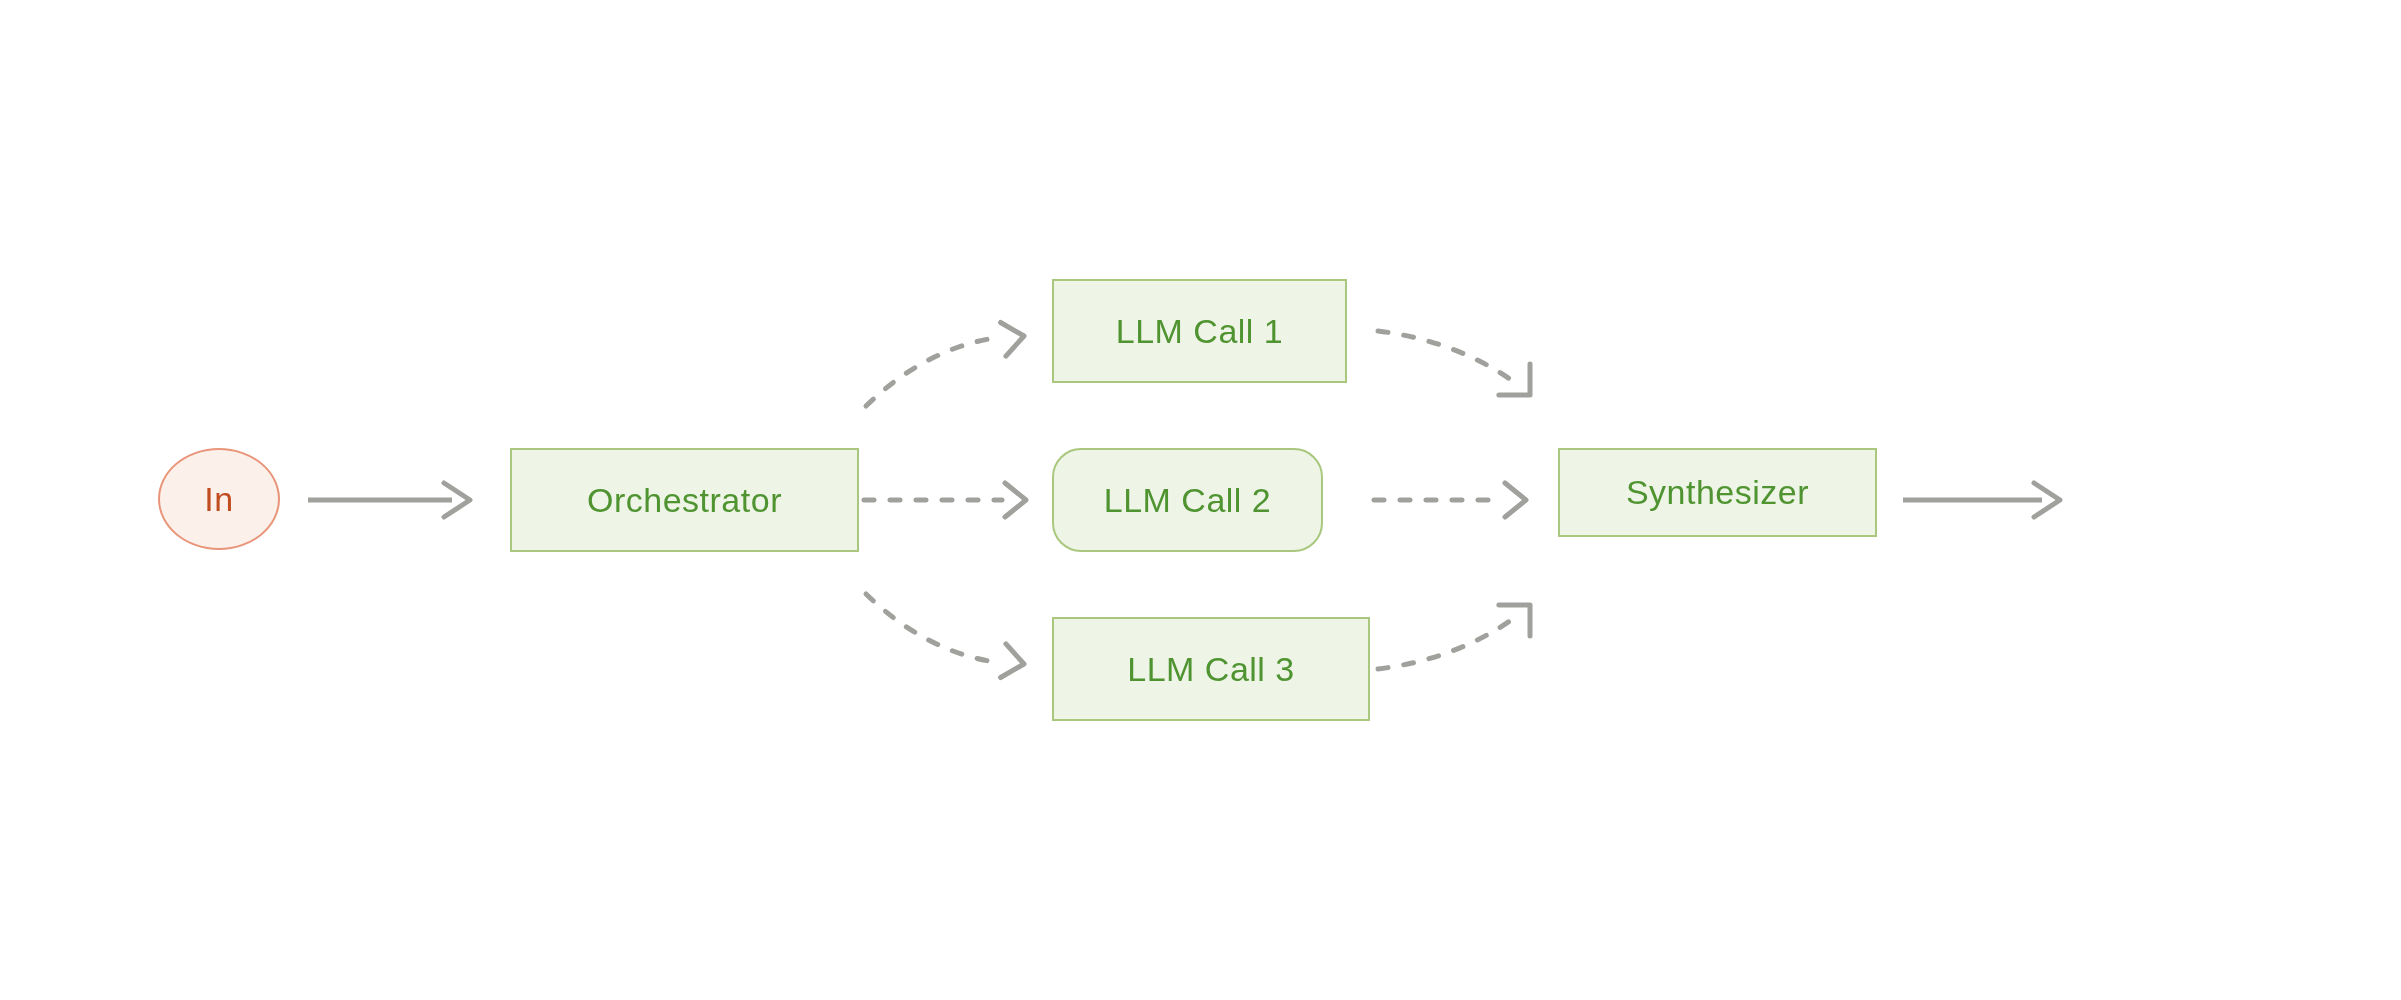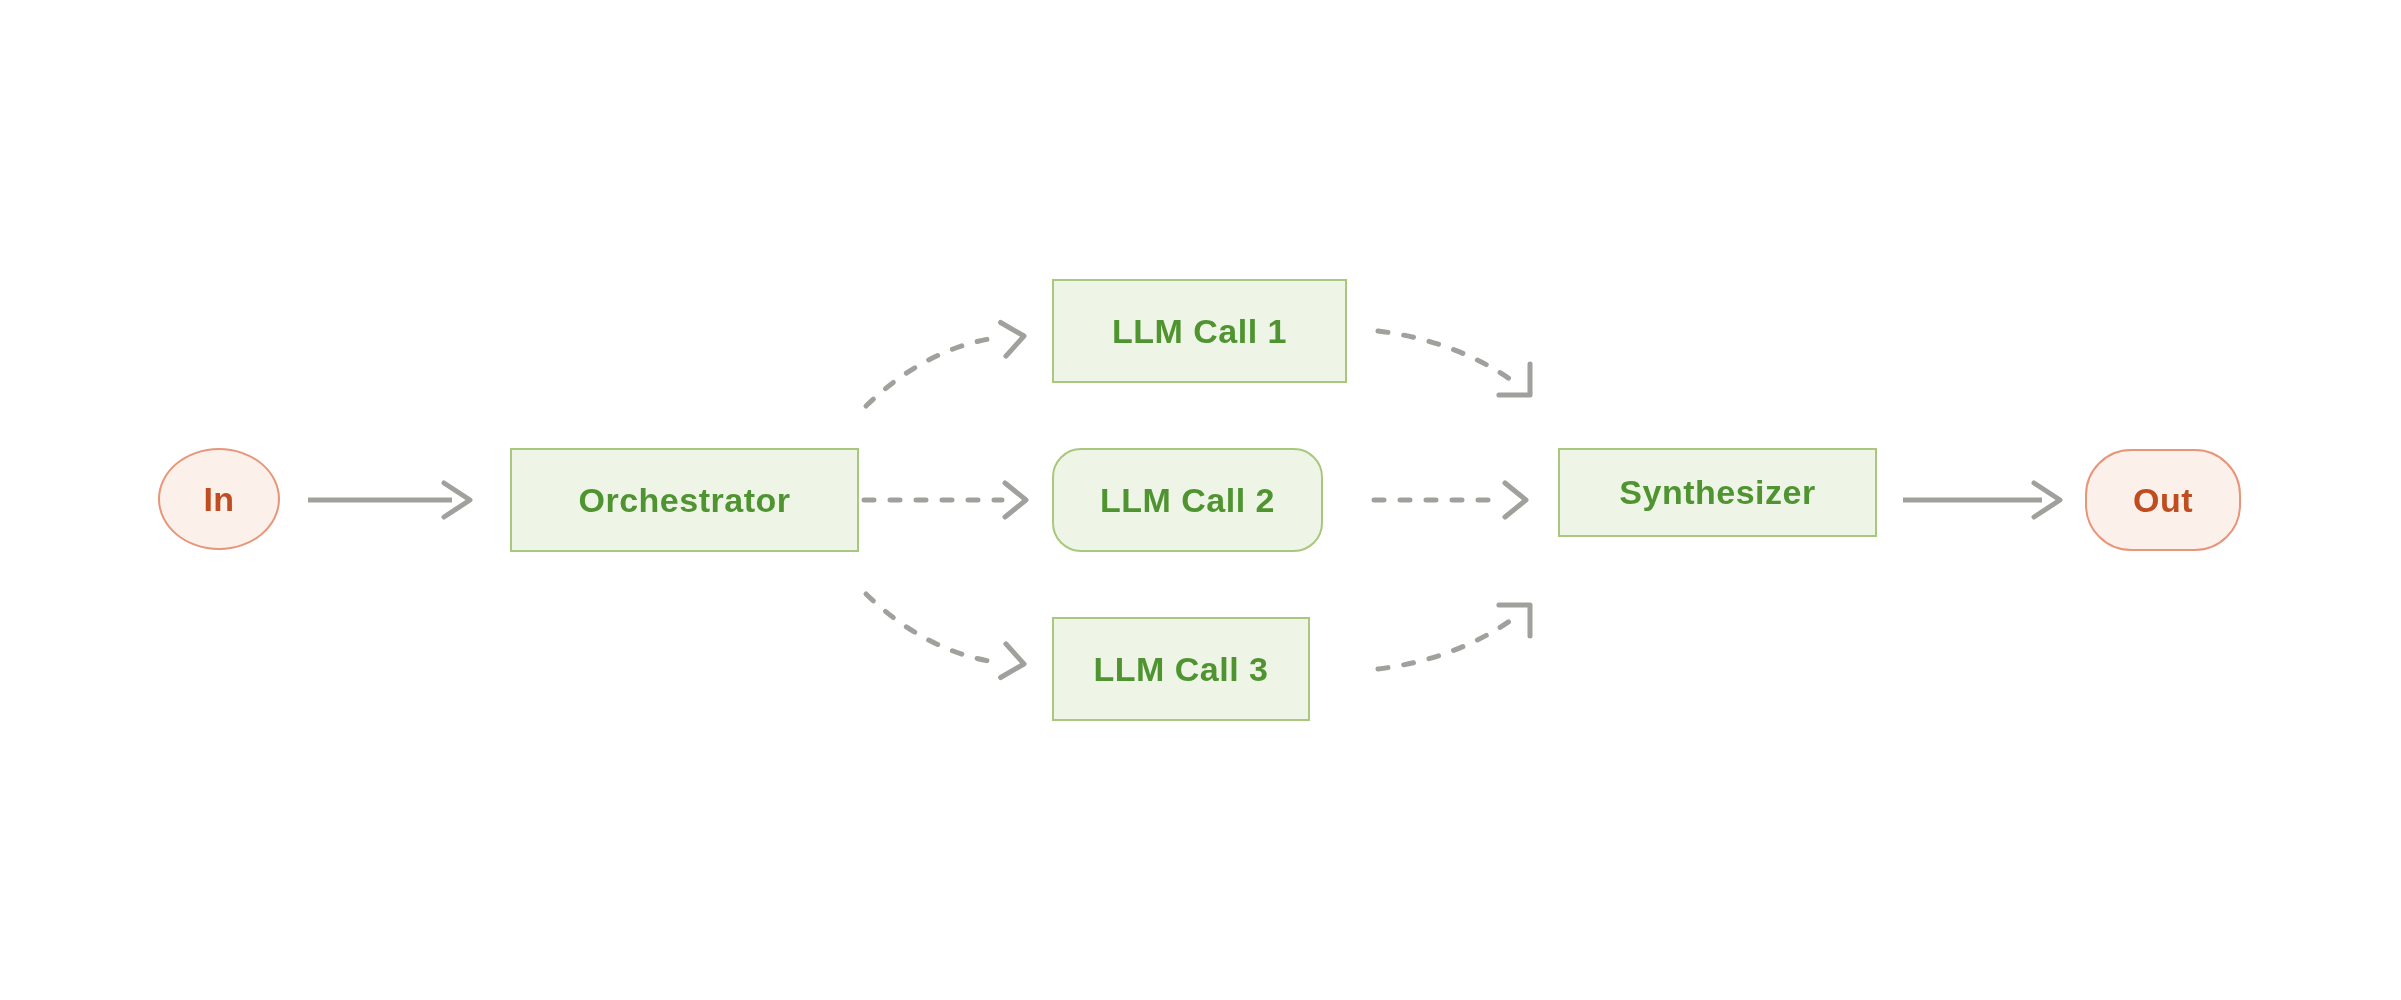--- a/index.html
+++ b/index.html
@@ -30,39 +30,39 @@
   }
   .edges path { fill: none; stroke: var(--arrow-gray); }
   .edges .solid { stroke-width: 5; stroke-linecap: butt; }
   .edges .dash  { stroke-width: 5; stroke-linecap: round; stroke-dasharray: 10 16; }
   .edges .head  { stroke-width: 5; stroke-linecap: round; stroke-linejoin: round; }
   .node {
     position: absolute;
     display: flex;
     align-items: center;
     justify-content: center;
-    font-weight: bold;
+    font-weight: normal;
     font-size: 34px;
     letter-spacing: 0.5px;
   }
   .node.green {
     background: var(--green-fill);
     border: 2px solid var(--green-border);
     color: var(--green-text);
   }
   .node.warm {
     background: var(--warm-fill);
     border: 2px solid var(--warm-border);
     color: var(--warm-text);
   }
   .node-in          { left: 158px;  top: 448px; width: 122px; height: 102px; border-radius: 50%; }
   .node-orchestrator{ left: 494px;  top: 448px; width: 349px; height: 104px; margin-left: 16px; }
   .node-llm-call-1  { left: 1052px; top: 279px; width: 295px; height: 104px; }
   .node-llm-call-2  { left: 1052px; top: 448px; width: 271px; height: 104px; border-radius: 29px; }
-  .node-llm-call-3  { left: 1052px; top: 617px; width: 258px; height: 104px; justify-content: center; }
+  .node-llm-call-3  { left: 1052px; top: 617px; width: 318px; height: 104px; justify-content: center; }
   .node-synthesizer { left: 1558px; top: 448px; width: 319px; height: 89px; }
   .node-out         { left: 2085px; top: 449px; width: 156px; height: 102px; border-radius: 46px; }
 </style>
 </head>
 <body>
 
 <div class="canvas">
 
   <svg class="edges" viewBox="0 0 2401 1000" aria-hidden="true">
     <g>
@@ -119,17 +119,14 @@
   </div>
 
   <div class="node green node-llm-call-3">
     <span>LLM Call 3</span>
   </div>
 
   <div class="node green node-synthesizer">
     <span>Synthesizer</span>
   </div>
 
-  <div class="node warm node-out">
-    <span>Out</span>
-  </div>
 
 </div>
 
 </body></html>

